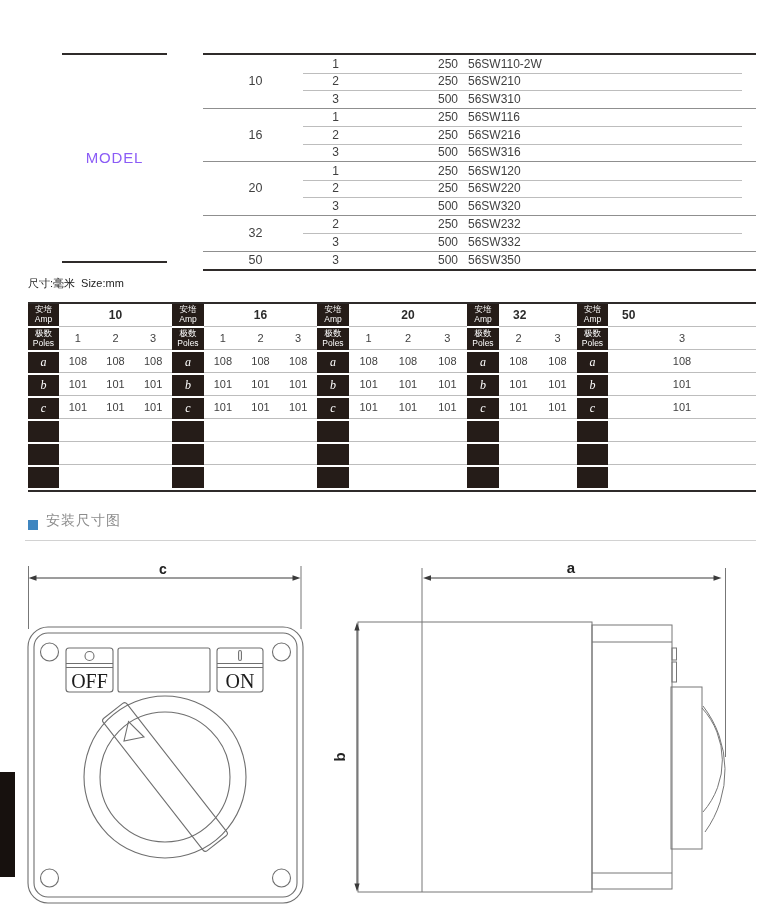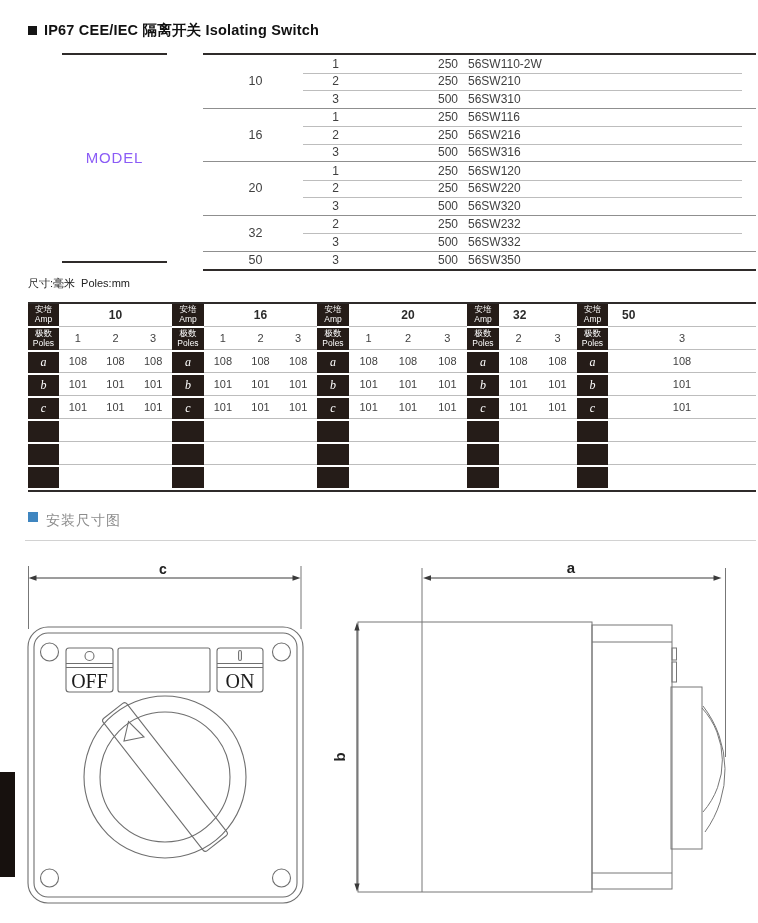--- a/index.html
+++ b/index.html
@@ -39,39 +39,35 @@
   .d-h24{height:24px;}
   .d-lab{font-family:"Liberation Serif",serif;font-style:italic;font-size:12px;}
   .d-values{position:absolute;top:0;right:0;display:flex;flex-direction:column;}
   .d-vrow{height:23px;box-sizing:border-box;border-bottom:1px solid #bdbdbd;display:flex;
           align-items:center;font-size:11px;color:#3f3f3f;}
   .d-vrow:last-child{border-bottom:none;}
   .d-vcell{flex:1;text-align:center;}
   .d-amp{width:100%;text-align:center;font-weight:bold;font-size:12px;color:#2b2b2b;}
   .d-amp.left{text-align:left;padding-left:14px;box-sizing:border-box;}
   
-  .h2{position:absolute;left:28px;top:512px;display:flex;align-items:flex-start;}
+  .h2{position:absolute;left:28px;top:512px;display:flex;align-items:flex-end;}
   .h2 .sq{width:10px;height:10px;margin-right:8px;}
   .h2 .txt{font-size:14px;color:#8c8c8c;letter-spacing:1px;}
   .rule-light{position:absolute;left:25px;top:540px;width:731px;height:1px;background:#d2d2d2;}
   
   .edge-tab{position:absolute;left:0;top:772px;width:15px;height:105px;background:#17110e;}
   .drawings{position:absolute;left:0;top:552px;}
   svg text{font-family:"Liberation Sans",sans-serif;}
   .serif-label{font-family:"Liberation Serif",serif;}
 </style>
 </head>
 <body>
 
 <div class="page">
 
-  <div class="h1">
-    <div class="sq"></div>
-    <div class="txt">IP67 CEE/IEC 隔离开关 Isolating Switch</div>
-  </div>
 
   <div class="mlabel-rule" style="top:53px;"></div>
   <div class="mlabel">MODEL</div>
   <div class="mlabel-rule" style="top:261px;"></div>
 
   <div class="model-table">
       <div class="m-group">
         <div class="m-amp">10</div>
         <div class="m-row">
           <div class="m-pole">1</div>
@@ -142,21 +138,21 @@
         <div class="m-amp">50</div>
         <div class="m-row">
           <div class="m-pole">3</div>
           <div class="m-volt">500</div>
           <div class="m-model">56SW350</div>
         </div>
       </div>
     </div>
 
   <div class="size-note">
-    <span>尺寸:毫米</span><span>Poles:mm</span>
+    <span>尺寸:毫米</span><span>Size:mm</span>
   </div>
 
   <div class="dims-table">
       <div class="d-group" style="left: 0px; width: 144px;">
         <div class="d-black" style="width: 31px;">
           <div class="d-bcell d-h24">
             <div>安培</div>
             <div>Amp</div>
           </div>
           <div class="d-bcell d-h24">

